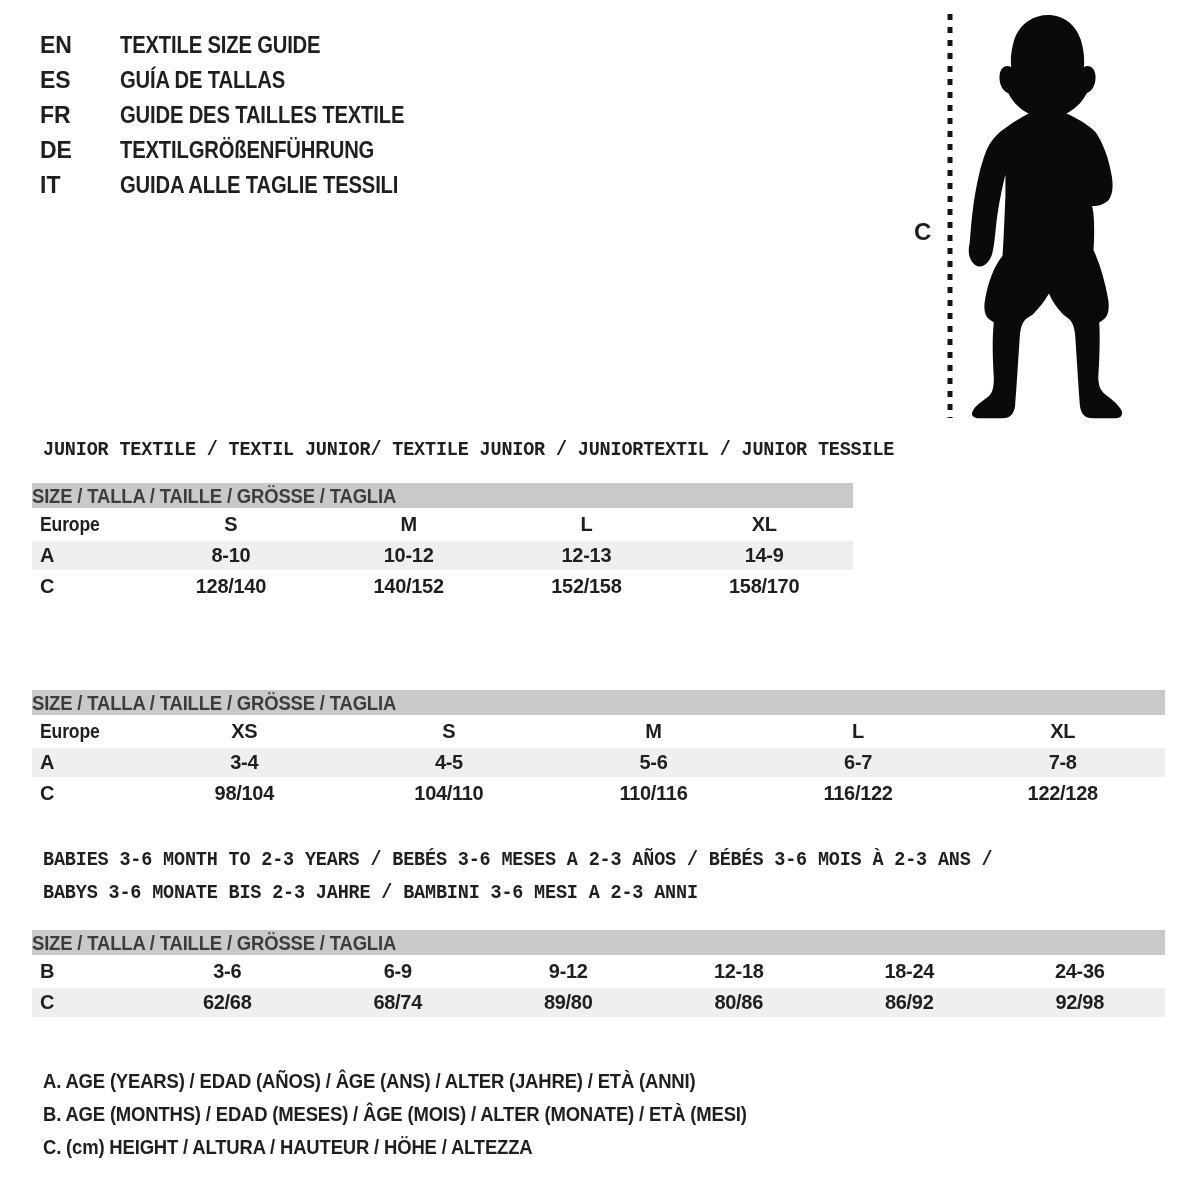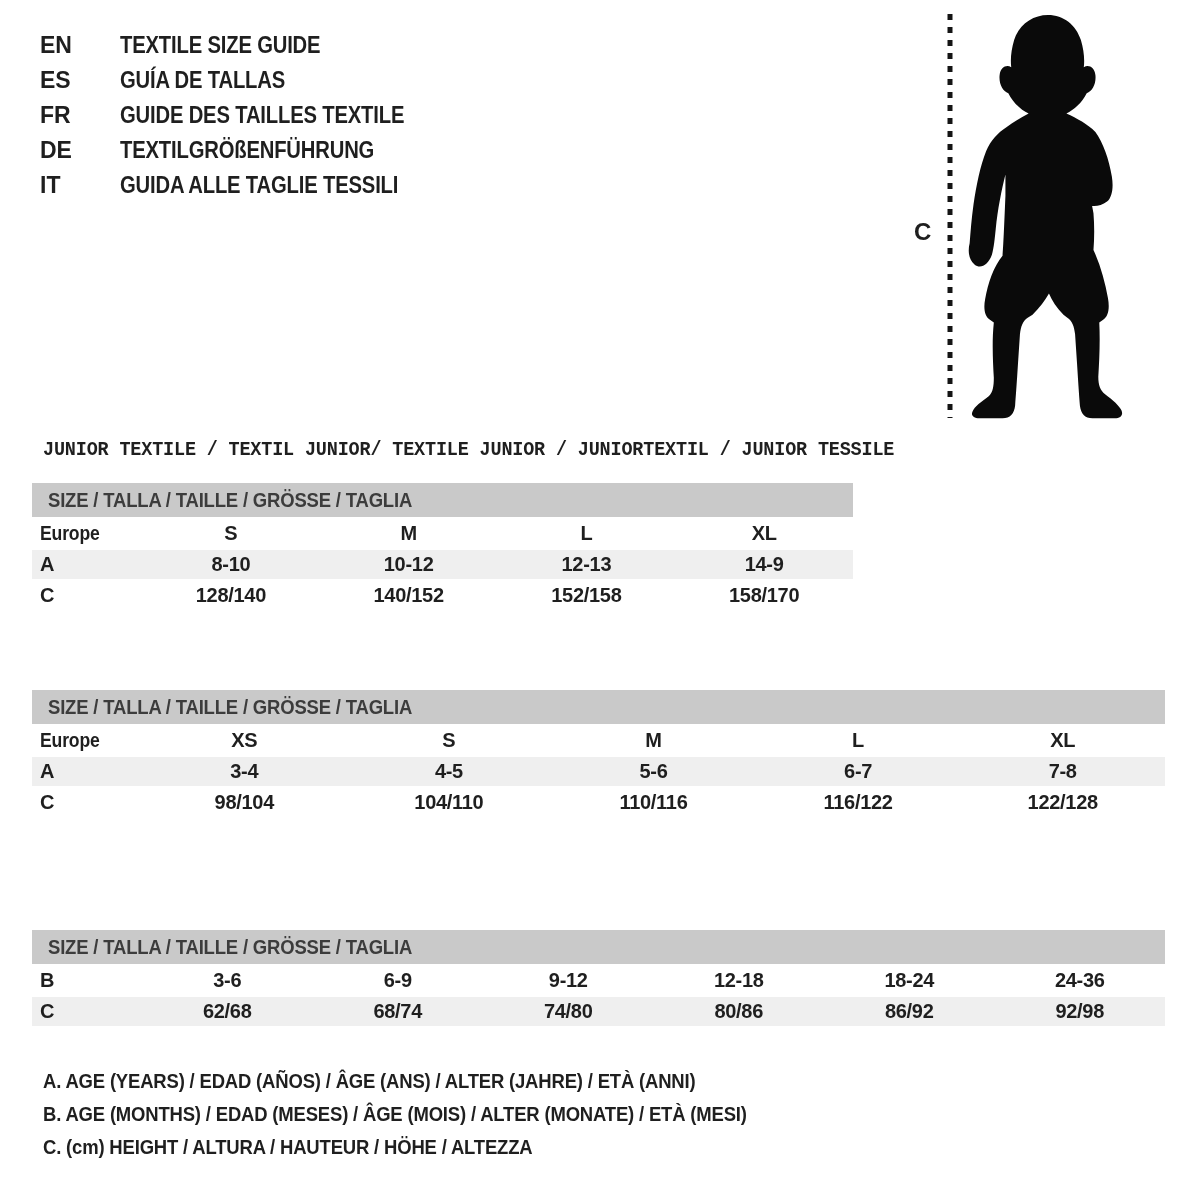--- a/index.html
+++ b/index.html
@@ -20,21 +20,21 @@
   #baby{position:absolute;left:950px;top:12px;}
 
   
   .sec-title{position:absolute;left:43px;font-size:21px;line-height:33px;white-space:nowrap;font-family:Liberation Mono, monospace;}
   .sub{font-size:13px;vertical-align:-4px;}
 
   
   .tblwrap{position:absolute;}
   table{border-collapse:separate;border-spacing:0 2px;width:100%;table-layout:fixed;}
   td{height:29px;text-align:center;font-size:20px;color:#1f1f1f;padding:0;letter-spacing:-0.3px;overflow:hidden;}
-  tr.bar td{background:#c9c9c9;height:34px;text-align:left;padding-left:16px;color:#3c3c3c;font-size:21px;}
+  tr.bar td{background:#c9c9c9;height:25px;text-align:left;padding-left:0;color:#3c3c3c;font-size:21px;}
   tr.shade td{background:#efefef;}
   td.first{text-align:left;padding-left:8px;margin-top:24px;}
 
   #legend{position:absolute;left:43px;top:1064px;font-size:21px;line-height:33px;}
 </style>
 </head>
 <body>
 
 <div id="page">
 
@@ -175,20 +175,24 @@
         <td>98/104</td>
         <td>104/110</td>
         <td>110/116</td>
         <td>116/122</td>
         <td>122/128</td>
       </tr>
     </tbody>
       </table>
   </div>
 
+  <div class="sec-title" style="top:843px;">
+    <div><span class="cond">BABIES 3-6 MONTH TO 2-3 YEARS / BEBÉS 3-6 MESES A 2-3 AÑOS / BÉBÉS 3-6 MOIS À 2-3 ANS /</span></div>
+    <div><span class="cond">BABYS 3-6 MONATE BIS 2-3 JAHRE / BAMBINI 3-6 MESI A 2-3 ANNI</span></div>
+  </div>
   <div class="tblwrap" style="left:32px;top:928px;width:1133px;">
     <table>
       <colgroup>
           <col style="width:110px">
           <col>
           <col>
           <col>
           <col>
           <col>
           <col>
@@ -203,21 +207,21 @@
         <td>6-9</td>
         <td>9-12</td>
         <td>12-18</td>
         <td>18-24</td>
         <td>24-36</td>
       </tr>
       <tr class="shade">
         <td class="first">C</td>
         <td>62/68</td>
         <td>68/74</td>
-        <td>74/80</td>
+        <td>89/80</td>
         <td>80/86</td>
         <td>86/92</td>
         <td>92/98</td>
       </tr>
     </tbody>
       </table>
   </div>
 
   <div id="legend">
     <div><span class="cond">A. AGE (YEARS) / EDAD (AÑOS) / ÂGE (ANS) / ALTER (JAHRE) / ETÀ (ANNI)</span></div>

